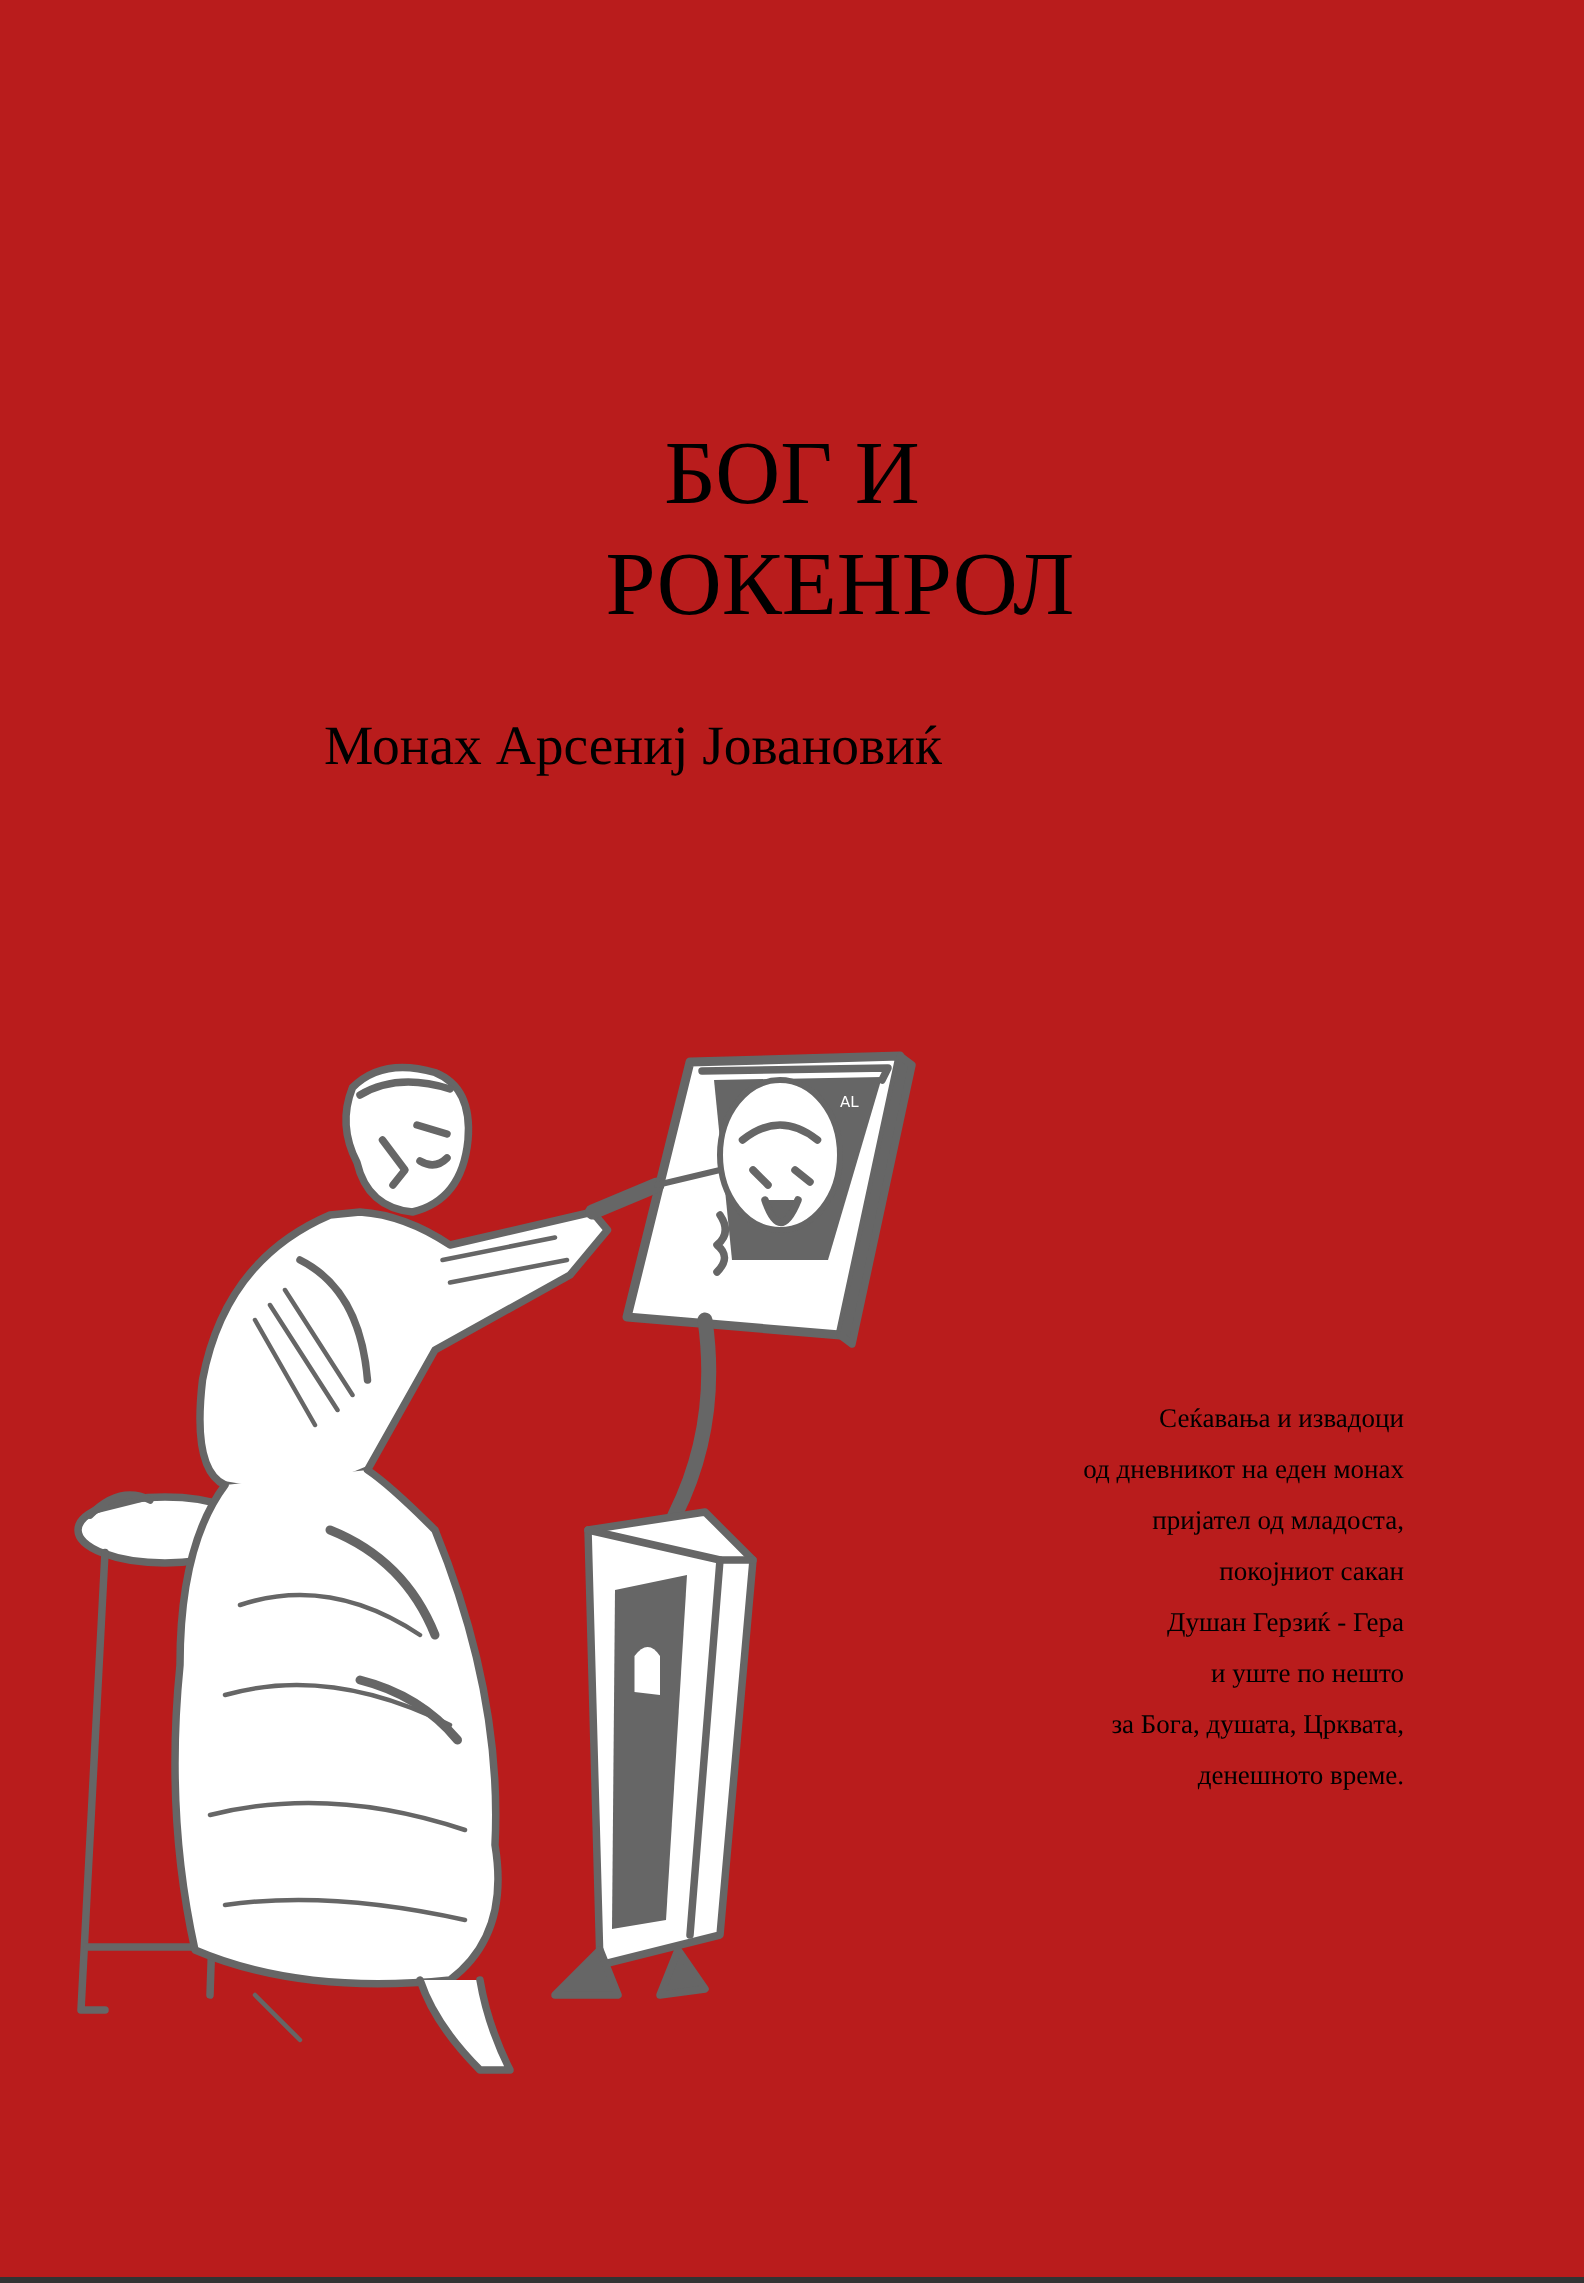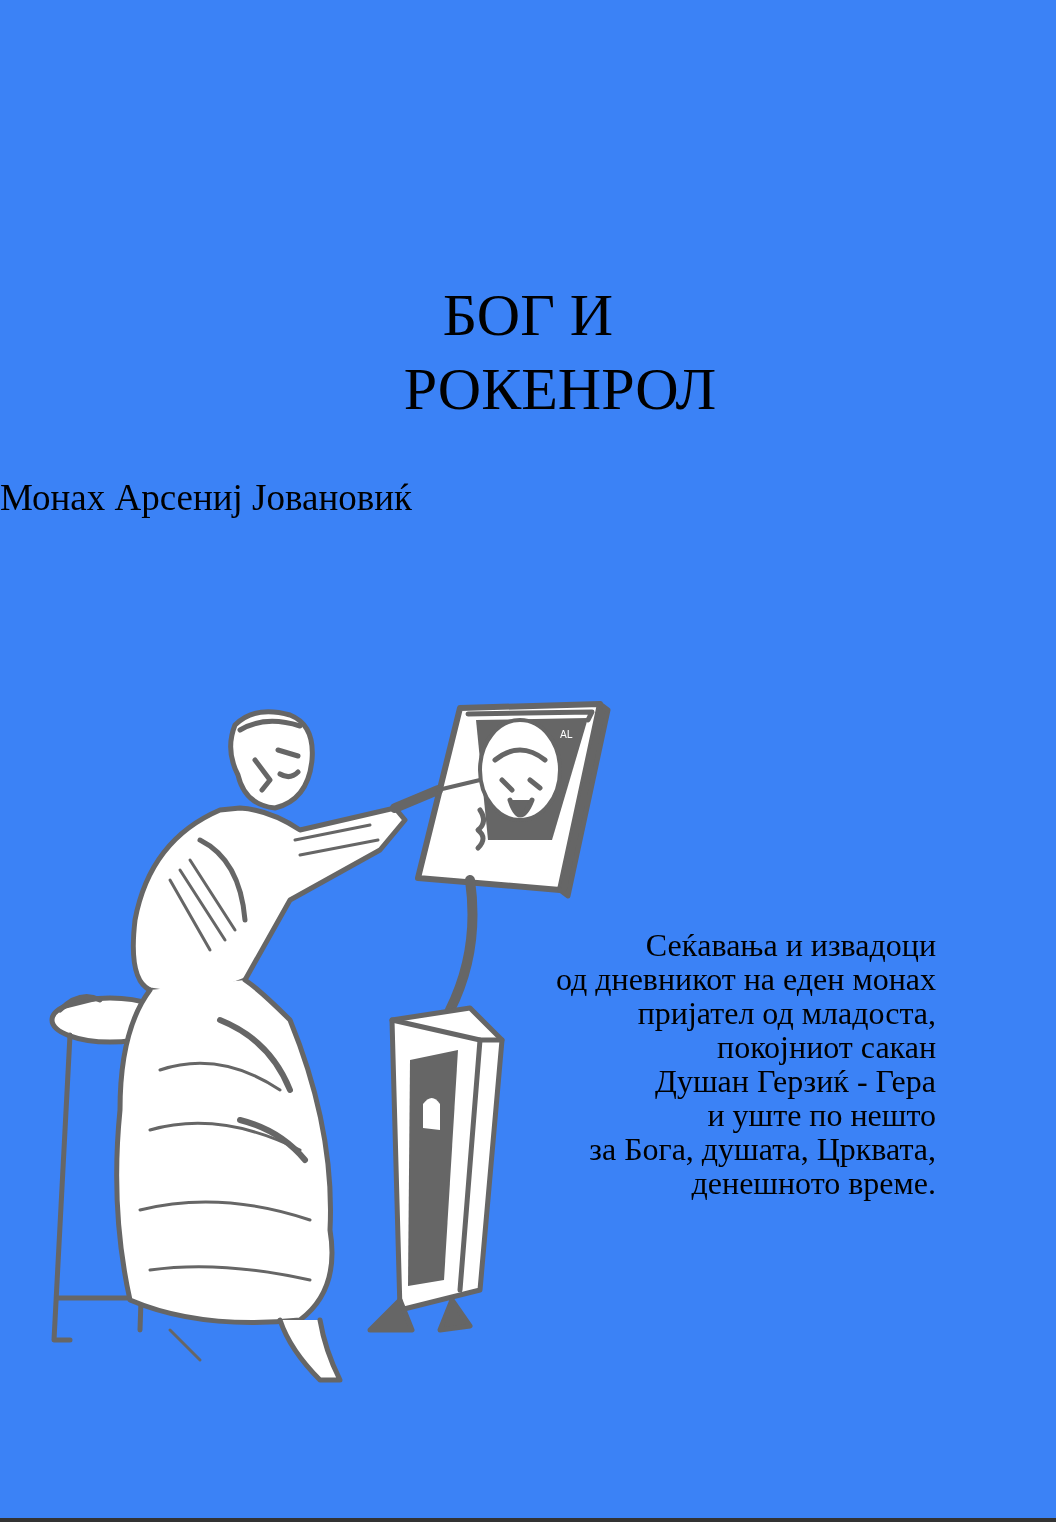--- a/index.html
+++ b/index.html
@@ -13,55 +13,56 @@
       position: relative;
       overflow: hidden;
       font-family: "Liberation Serif", "DejaVu Serif", serif;
       color: #000000;
     }
     .page {
       position: absolute;
       left: 0; top: 0;
       width: 1056px;
       height: 1518px;
-      background: #3b82f6;
+      background: #b91c1c;
     }
     .title {
       position: absolute;
       left: 0;
       width: 1056px;
       text-align: center;
       font-size: 60px;
       line-height: 72px;
       letter-spacing: 0px;
     }
     .title-line-1 { top: 279px; }
     .title-line-2 { top: 353px; margin-left: 32px; }
     .author {
       position: absolute;
       left: 0;
       width: 844px;
       top: 474px;
+      text-align: center;
       font-size: 37px;
       line-height: 48px;
     }
     .illustration {
       position: absolute;
       left: 40px;
       top: 690px;
       width: 580px;
       height: 700px;
     }
     .subtitle {
       position: absolute;
       right: 120px;
       top: 928px;
       width: 420px;
       text-align: right;
-      font-size: 32px;
+      font-size: 18px;
       line-height: 34px;
     }
     .subtitle div { white-space: nowrap; }
     .bottom-bar {
       position: absolute;
       left: 0;
       bottom: 0;
       width: 1056px;
       height: 4px;
       background: #333333;

